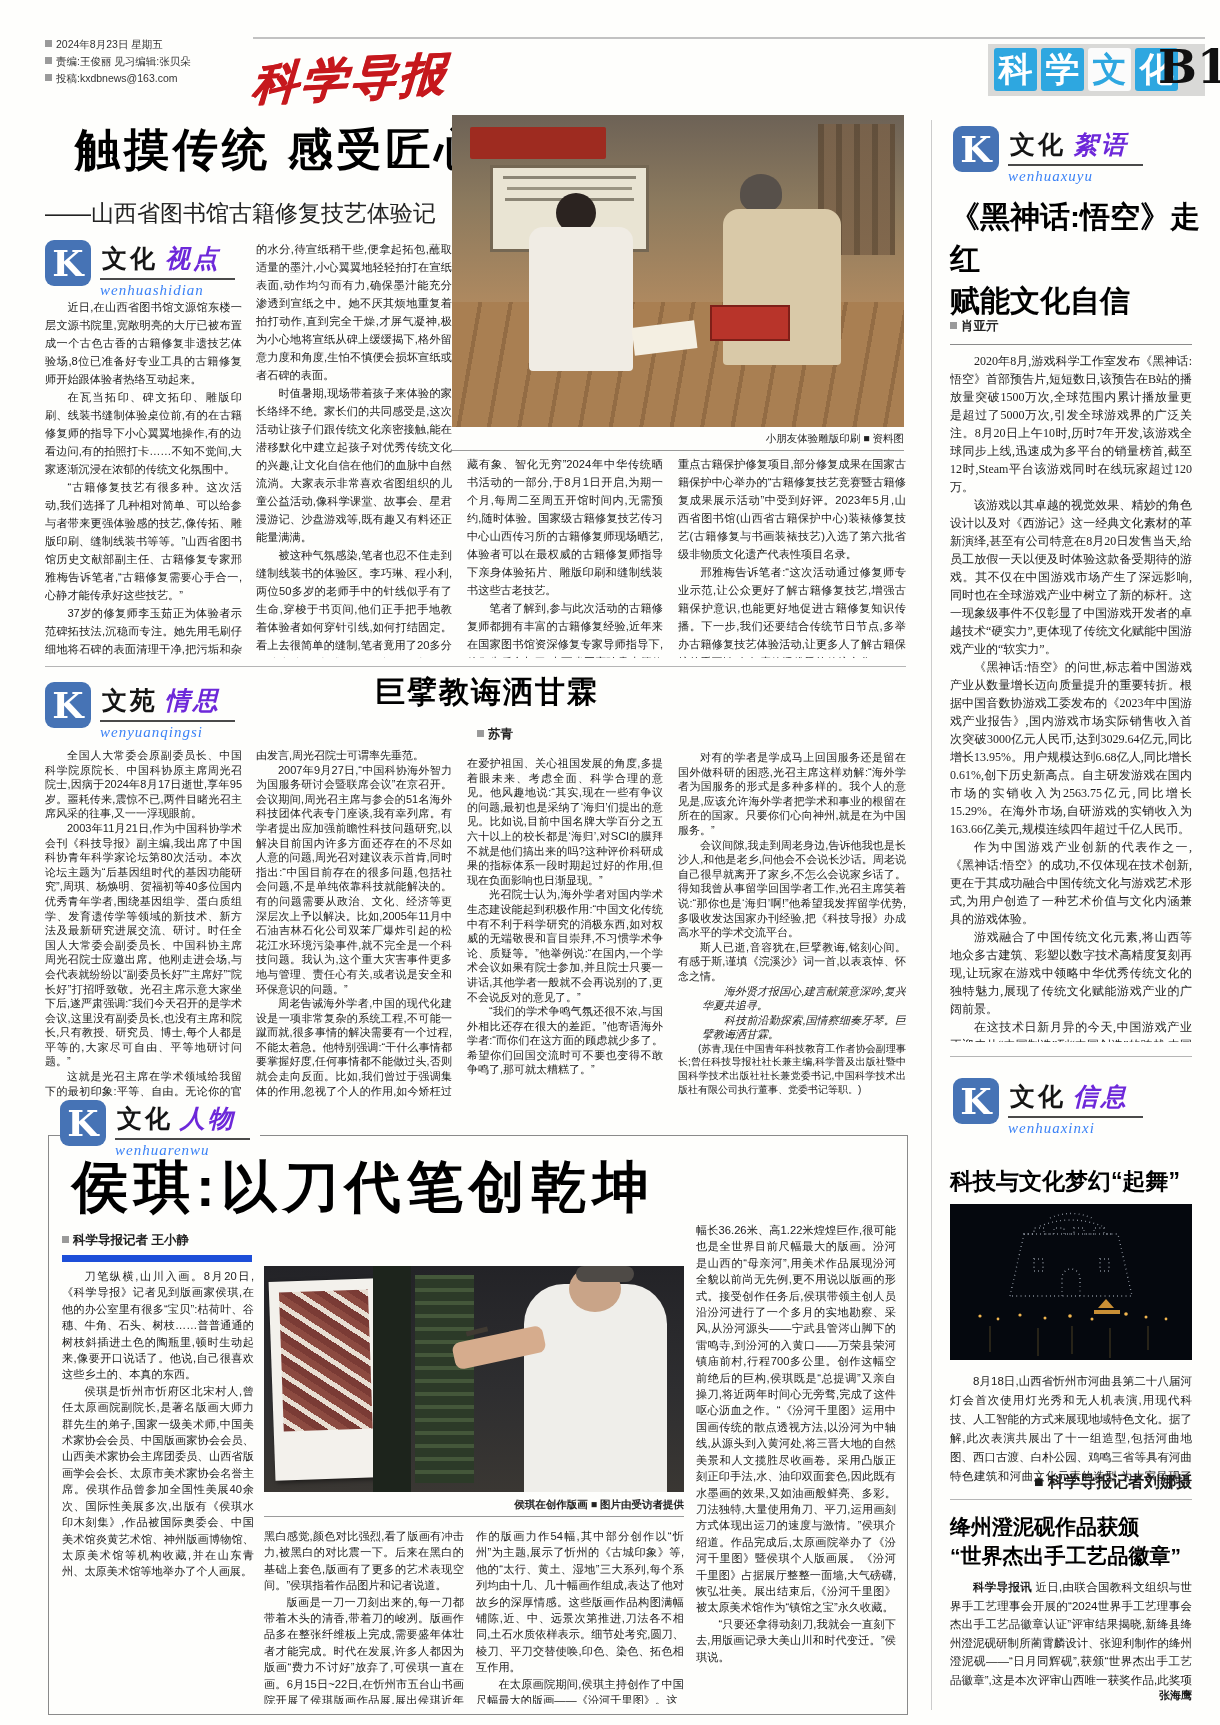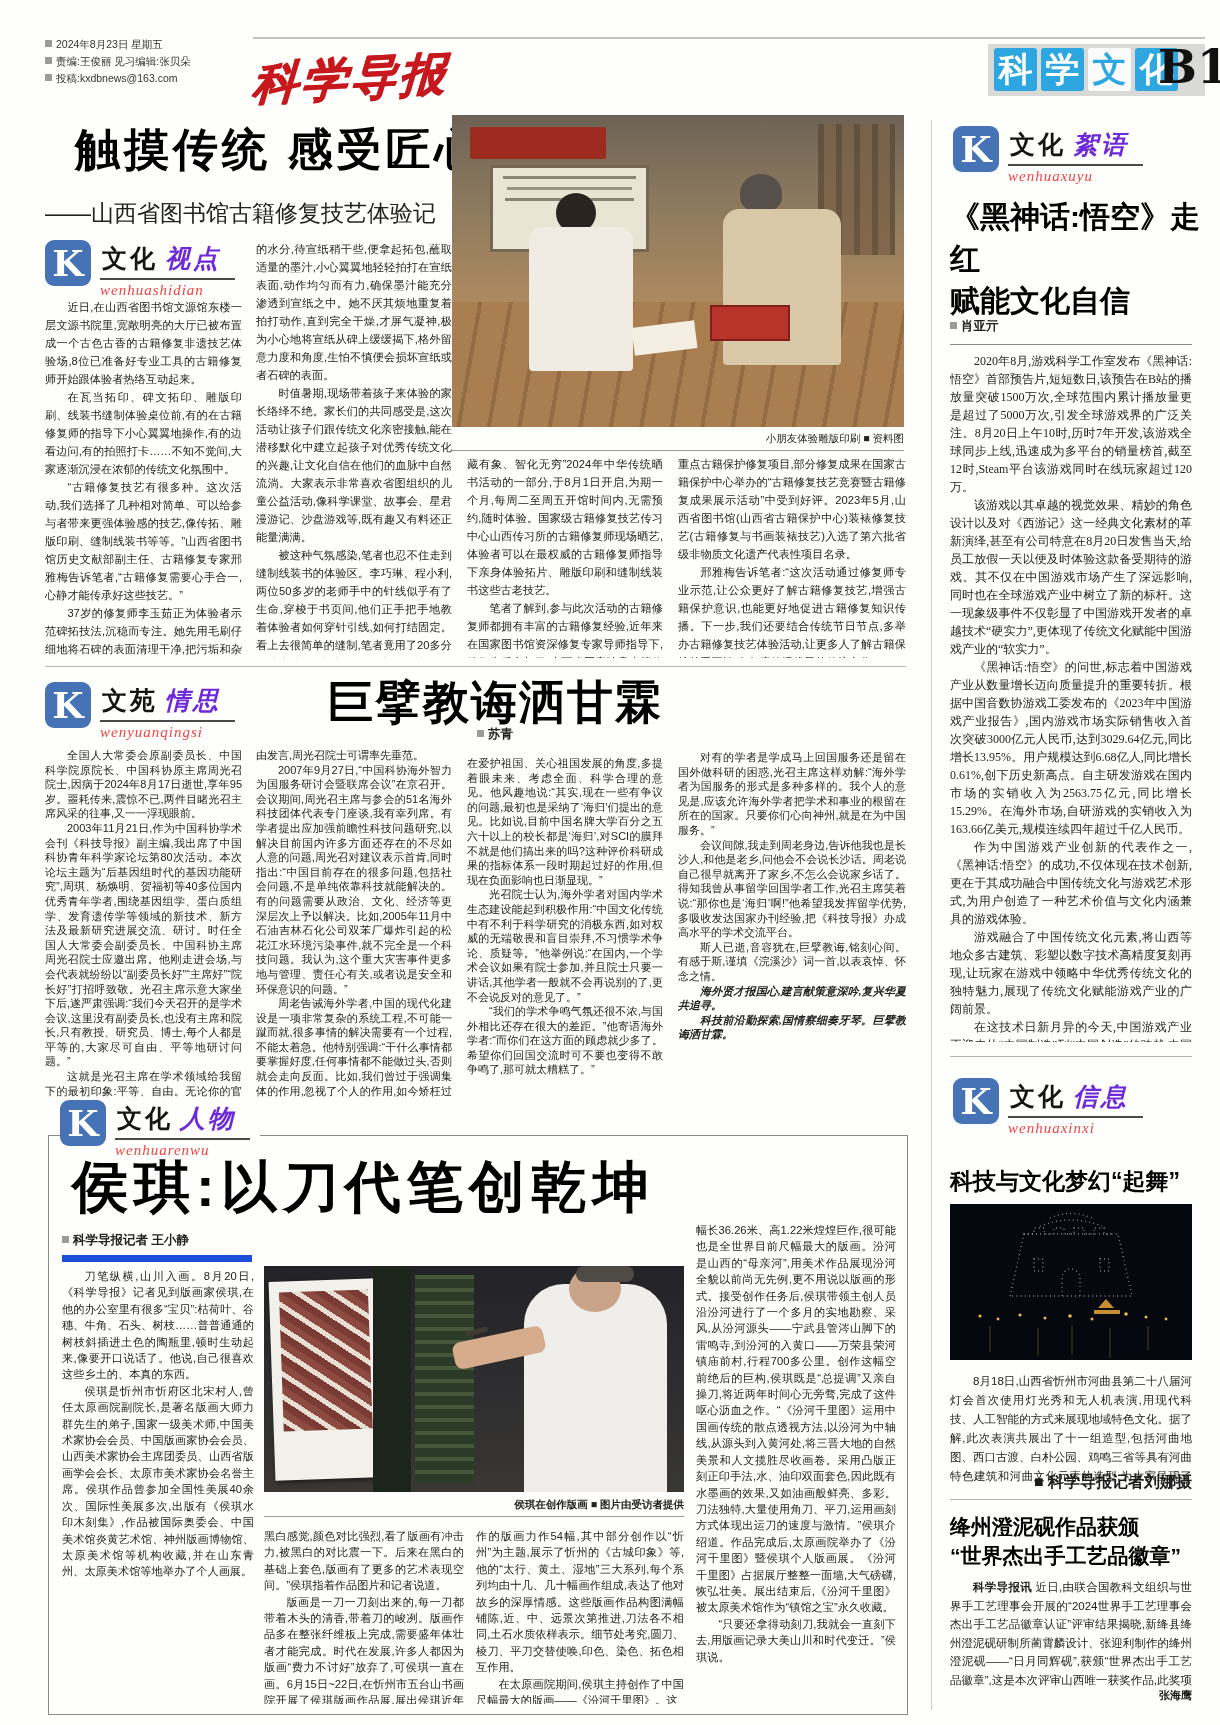--- a/index.html
+++ b/index.html
@@ -19,36 +19,36 @@
   .stile.inv{background:#fbfbfb;color:#2ea7e0;}
   .pageno{font-family:"DejaVu Serif",serif;font-weight:bold;font-size:46px;color:#111;}
   
   .badge{display:flex;gap:9px;align-items:flex-start;background:#fefefc;}
   .ktile{flex:0 0 46px;width:46px;height:46px;background:#4673b5;color:#fff;border-radius:9px;
          font-family:"DejaVu Serif",serif;font-size:36px;font-weight:bold;
          display:flex;align-items:center;justify-content:center;}
   .bline{font-size:25px;font-weight:bold;color:#151515;letter-spacing:3px;
          border-bottom:2px solid #4a4a4a;padding:2px 14px 3px 2px;white-space:nowrap;}
   .baccent{color:#6d28d9;font-family:"Liberation Serif",serif;font-style:italic;font-weight:900;margin-left:7px;}
-  .bpinyin{font-family:"Liberation Serif",serif;font-style:italic;color:#ef4444;font-size:15px;
+  .bpinyin{font-family:"Liberation Serif",serif;font-style:italic;color:#3b82f6;font-size:15px;
            letter-spacing:1px;padding-top:2px;}
   
   .col{text-align:justify;overflow:hidden;}
   .col p{margin:0;text-indent:2em;}
   .col p.cont{text-indent:0;}
   p:empty{display:none;}
   .t-a1{font-size:11.2px;line-height:18px;color:#222;}
   .t-a2{font-size:11px;line-height:14.6px;color:#222;}
   .t-a3{font-size:11.2px;line-height:16.4px;color:#222;}
   .serifbody{font-family:"Liberation Serif",serif;font-size:12px;line-height:18px;color:#1e1e1e;}
   .t-a6{font-size:11.5px;line-height:19px;color:#222;}
   .headline{font-weight:900;color:#000;}
   .byline{font-size:12.5px;font-weight:bold;color:#222;}
   .caption{font-size:10.5px;color:#222;}
-  .poem p{font-family:"Liberation Serif",serif;font-style:italic;font-weight:bold;}
+  .poem p{font-family:"Liberation Serif",serif;font-style:italic;font-weight:normal;margin-left:24px;}
   .bio{font-size:10px;line-height:13.6px;}
   
   .ph{position:absolute;overflow:hidden;}
   .ph1{background:linear-gradient(180deg,#6d6256 0%,#8c7a5e 28%,#b08a60 62%,#c9a878 100%);}
   .ph2{background:linear-gradient(180deg,#232327 0%,#2e2e30 55%,#3a3733 100%);}
   .ph3{background:#05080e;}
   .pel{position:absolute;}
 </style>
 </head>
 <body>
@@ -130,21 +130,21 @@
 
   <div class="abs rule" style="left:45px;top:666px;width:861px;height:1px;"></div>
 
   <div class="abs badge" style="left:45px;top:682px;">
     <div class="ktile">K</div>
     <div>
       <div class="bline"><span>文苑</span><span class="baccent">情思</span></div>
       <div class="bpinyin">wenyuanqingsi</div>
     </div>
   </div>
-  <div class="abs headline" style="left:320px;top:672px;width:350px;text-align:center;font-size:46px;letter-spacing:2px;">巨擘教诲洒甘霖</div>
+  <div class="abs headline" style="left:312px;top:672px;width:350px;text-align:center;font-size:30px;letter-spacing:2px;">巨擘教诲洒甘霖</div>
   <div class="abs byline" style="left:320px;top:726px;width:350px;text-align:center;"><span class="sq"></span><span>苏青</span></div>
 
   <div class="abs col t-a2" style="left:45px;top:748px;width:197px;height:350px;">
     <div>
         <p>全国人大常委会原副委员长、中国科学院原院长、中国科协原主席周光召院士,因病于2024年8月17日逝世,享年95岁。噩耗传来,震惊不已,两件目睹光召主席风采的往事,又一一浮现眼前。</p>
         <p>2003年11月21日,作为中国科协学术会刊《科技导报》副主编,我出席了中国科协青年科学家论坛第80次活动。本次论坛主题为“后基因组时代的基因功能研究”,周琪、杨焕明、贺福初等40多位国内优秀青年学者,围绕基因组学、蛋白质组学、发育遗传学等领域的新技术、新方法及最新研究进展交流、研讨。时任全国人大常委会副委员长、中国科协主席周光召院士应邀出席。他刚走进会场,与会代表就纷纷以“副委员长好”“主席好”“院长好”打招呼致敬。光召主席示意大家坐下后,遂严肃强调:“我们今天召开的是学术会议,这里没有副委员长,也没有主席和院长,只有教授、研究员、博士,每个人都是平等的,大家尽可自由、平等地研讨问题。”</p>
         <p>这就是光召主席在学术领域给我留下的最初印象:平等、自由。无论你的官职多么高大,无论你的学术地位多么显赫,在学术会议上,每个参会者都是平等的,都可以自</p>
       </div>
   </div>
   <div class="abs col t-a2" style="left:256px;top:748px;width:196px;height:350px;">
@@ -164,20 +164,21 @@
   <div class="abs col t-a2" style="left:678px;top:750px;width:228px;height:352px;">
     <div>
         <p>对有的学者是学成马上回国服务还是留在国外做科研的困惑,光召主席这样劝解:“海外学者为国服务的形式是多种多样的。我个人的意见是,应该允许海外学者把学术和事业的根留在所在的国家。只要你们心向神州,就是在为中国服务。”</p>
         <p>会议间隙,我走到周老身边,告诉他我也是长沙人,和他是老乡,问他会不会说长沙话。周老说自己很早就离开了家乡,不怎么会说家乡话了。得知我曾从事留学回国学者工作,光召主席笑着说:“那你也是‘海归’啊!”他希望我发挥留学优势,多吸收发达国家办刊经验,把《科技导报》办成高水平的学术交流平台。</p>
         <p>斯人已逝,音容犹在,巨擘教诲,铭刻心间。有感于斯,谨填《浣溪沙》词一首,以表哀悼、怀念之情。</p>
       </div>
     <div class="poem">
         <p>海外贤才报国心,建言献策意深吟,复兴华夏共追寻。</p>
         <p>科技前沿勤探索,国情察细奏牙琴。巨擘教诲洒甘霖。</p>
       </div>
+    <p class="bio">(苏青,现任中国青年科技教育工作者协会副理事长;曾任科技导报社社长兼主编,科学普及出版社暨中国科学技术出版社社长兼党委书记,中国科学技术出版社有限公司执行董事、党委书记等职。)</p>
   </div>
 
   <div class="abs" style="left:48px;top:1135px;width:858px;height:578px;border:1px solid #8a8a8a;"></div>
   <div class="abs badge" style="left:60px;top:1100px;padding-right:10px;">
     <div class="ktile">K</div>
     <div>
       <div class="bline"><span>文化</span><span class="baccent">人物</span></div>
       <div class="bpinyin">wenhuarenwu</div>
     </div>
   </div>

